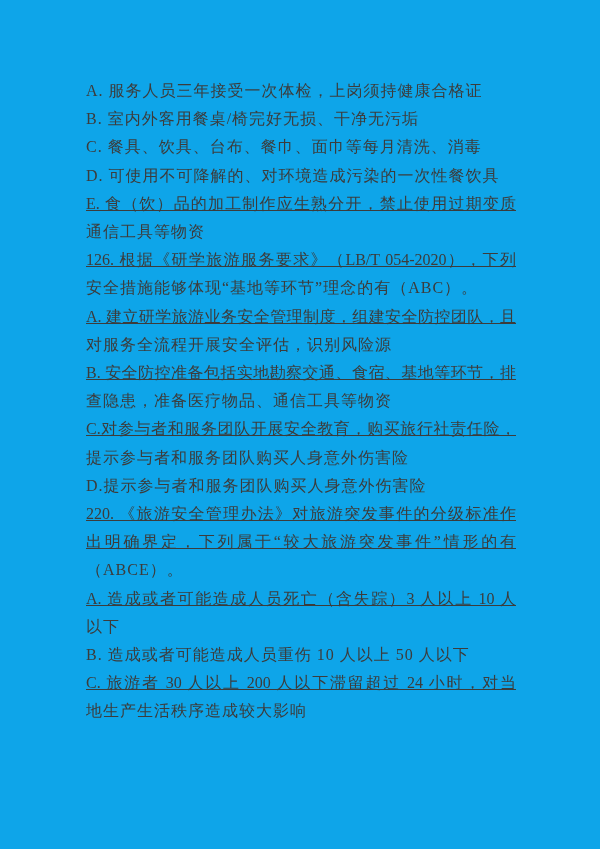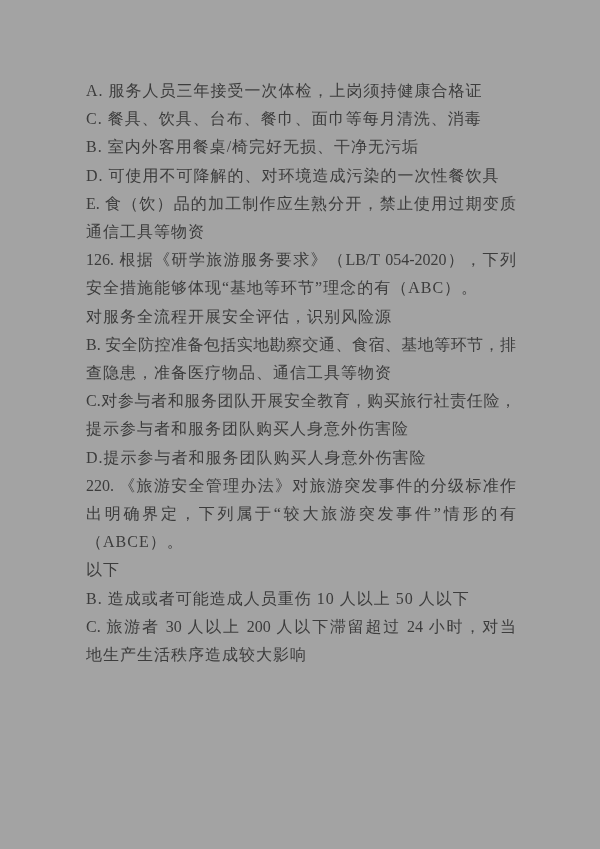--- a/index.html
+++ b/index.html
@@ -4,21 +4,21 @@
 <style>
   html, body {
     margin: 0;
     padding: 0;
     background: #ffffff;
   }
   .page {
     position: relative;
     width: 600px;
     height: 849px;
-    background: #a3a3a3;
+    background: #0ea5e9;
     overflow: hidden;
   }
   .textblock {
     position: absolute;
     left: 86px;
     top: 77px;
     width: 430px;
   }
   .line {
     font-family: "Liberation Serif", "DejaVu Serif", serif;
@@ -26,42 +26,45 @@
     line-height: 28.2px;
     color: #3c3c3c;
     letter-spacing: 1px;
     white-space: nowrap;
   }
   .line.j {
     white-space: normal;
     letter-spacing: 0;
     text-align: justify;
     text-align-last: justify;
+    text-decoration: underline;
   }
 </style>
 </head>
 <body>
 
 <div class="page">
   <div class="textblock">
     <div class="line">A. 服务人员三年接受一次体检，上岗须持健康合格证</div>
+    <div class="line">B. 室内外客用餐桌/椅完好无损、干净无污垢</div>
     <div class="line">C. 餐具、饮具、台布、餐巾、面巾等每月清洗、消毒</div>
-    <div class="line">B. 室内外客用餐桌/椅完好无损、干净无污垢</div>
     <div class="line">D. 可使用不可降解的、对环境造成污染的一次性餐饮具</div>
     <div class="line j">E. 食（饮）品的加工制作应生熟分开，禁止使用过期变质</div>
     <div class="line">通信工具等物资</div>
     <div class="line j">126. 根据《研学旅游服务要求》（LB/T 054-2020），下列</div>
     <div class="line">安全措施能够体现“基地等环节”理念的有（ABC）。</div>
+    <div class="line j">A. 建立研学旅游业务安全管理制度，组建安全防控团队，且</div>
     <div class="line">对服务全流程开展安全评估，识别风险源</div>
     <div class="line j">B. 安全防控准备包括实地勘察交通、食宿、基地等环节，排</div>
     <div class="line">查隐患，准备医疗物品、通信工具等物资</div>
     <div class="line j">C.对参与者和服务团队开展安全教育，购买旅行社责任险，</div>
     <div class="line">提示参与者和服务团队购买人身意外伤害险</div>
     <div class="line">D.提示参与者和服务团队购买人身意外伤害险</div>
     <div class="line j">220. 《旅游安全管理办法》对旅游突发事件的分级标准作</div>
     <div class="line j">出明确界定，下列属于“较大旅游突发事件”情形的有</div>
     <div class="line">（ABCE）。</div>
+    <div class="line j">A. 造成或者可能造成人员死亡（含失踪）3 人以上 10 人</div>
     <div class="line">以下</div>
     <div class="line">B. 造成或者可能造成人员重伤 10 人以上 50 人以下</div>
     <div class="line j">C. 旅游者 30 人以上 200 人以下滞留超过 24 小时，对当</div>
     <div class="line">地生产生活秩序造成较大影响</div>
   </div>
 </div>
 
 </body></html>

